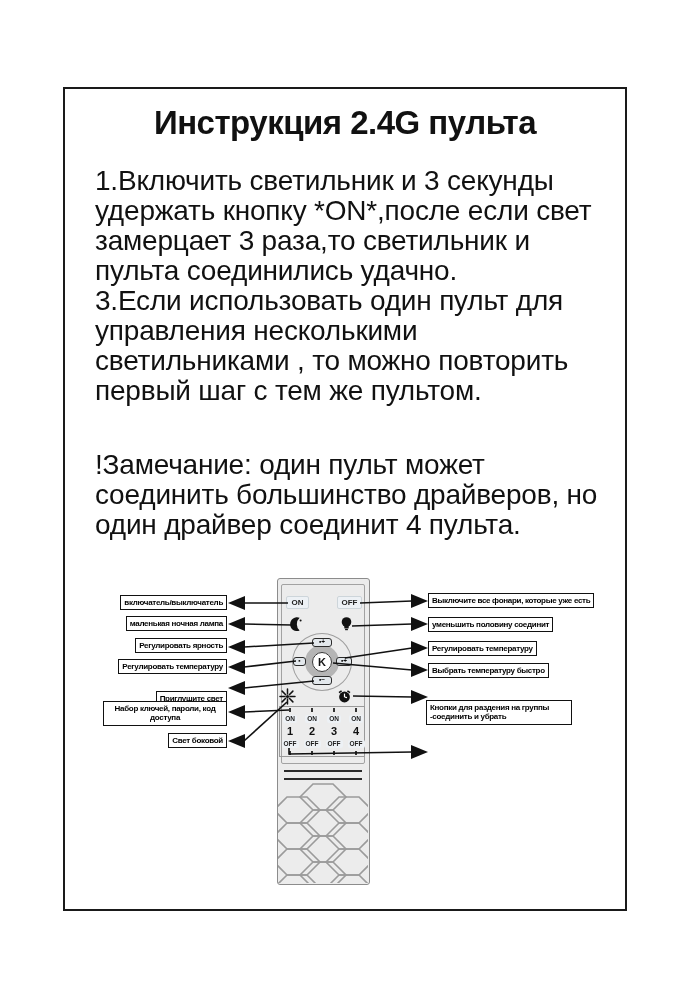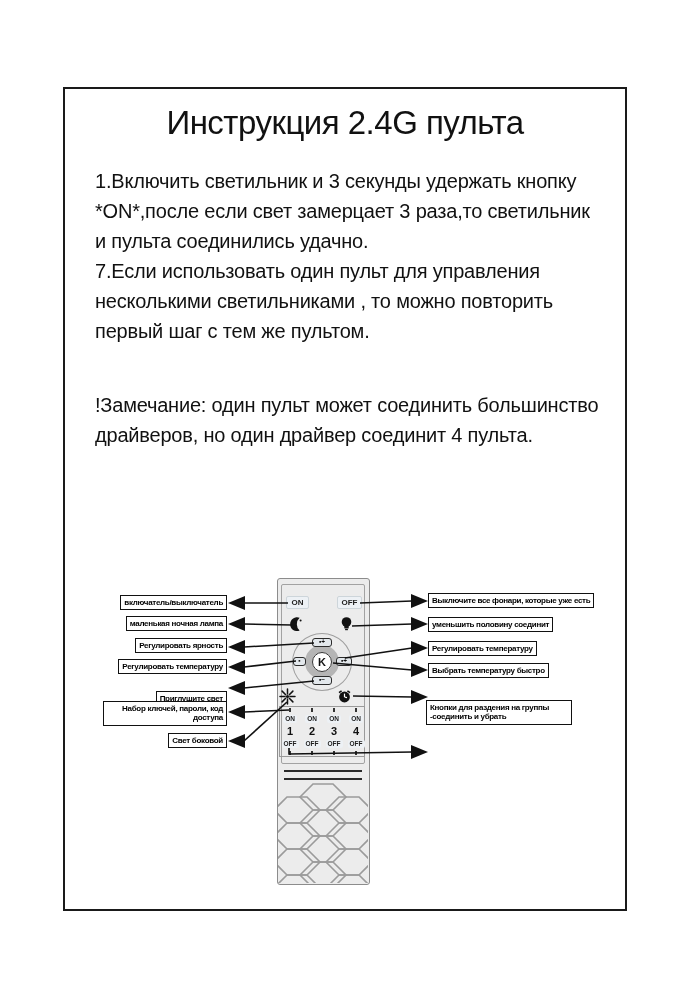--- a/index.html
+++ b/index.html
@@ -1,23 +1,23 @@
 <!DOCTYPE html>
 <html><head>
 <meta charset="utf-8">
 <style>
   html,body{margin:0;padding:0;background:#ffffff;}
   body{width:690px;height:1000px;position:relative;font-family:"Liberation Sans",sans-serif;color:#111;}
   .stage{position:absolute;left:0;top:0;width:690px;height:1000px;}
 
   .page-border{position:absolute;left:63px;top:87px;width:560px;height:820px;border:2px solid #1a1a1a;background:#fff;}
 
-  .title{position:absolute;left:63px;top:104px;width:564px;text-align:center;font-size:33px;font-weight:normal;letter-spacing:-0.5px;}
-
-  .bodytext{position:absolute;left:95px;top:166px;width:508px;font-size:20px;line-height:30px;letter-spacing:-0.2px;}
+  .title{position:absolute;left:63px;top:104px;width:564px;text-align:center;font-size:33px;font-weight:bold;letter-spacing:-0.5px;}
+
+  .bodytext{position:absolute;left:95px;top:166px;width:508px;font-size:28px;line-height:30px;letter-spacing:-0.2px;}
   .bodytext p{margin:0;}
   .bodytext p.note{margin-top:44px;}
 
   
   .remote{position:absolute;left:277px;top:578px;width:93px;height:307px;background:#ececec;border:1.5px solid #8c8c8c;border-radius:3px;box-sizing:border-box;z-index:1;}
   .panel{position:absolute;left:281px;top:584px;width:84px;height:180px;border:1px solid #a2a2a2;border-radius:2px;box-sizing:border-box;z-index:1;}
 
   .btn{position:absolute;z-index:2;background:#edf1f5;border:1px solid #cdd5da;border-radius:2px;font-size:8px;font-weight:bold;color:#222;display:flex;align-items:center;justify-content:center;box-sizing:border-box;}
   .on-btn{left:286px;top:596px;width:23px;height:13px;}
   .off-btn{left:337px;top:596px;width:25px;height:13px;}
@@ -47,41 +47,41 @@
   .sline{position:absolute;left:284px;width:78px;height:2px;background:#2a2a2a;z-index:2;}
   .s1{top:770px;} .s2{top:778px;}
   .honeycomb{position:absolute;left:278px;top:783px;z-index:1;}
 
   
   .connectors{position:absolute;left:0;top:0;width:690px;height:1000px;z-index:4;pointer-events:none;}
 
   
   .callout{position:absolute;z-index:5;background:#fff;border:1px solid #111;padding:2px 3px;font-size:8px;font-weight:bold;line-height:1.18;letter-spacing:-0.3px;color:#000;box-sizing:border-box;}
   .nowrap{white-space:nowrap;}
-  .cl{text-align:right;}
+  .cl{text-align:center;}
   .cl-1{top:595px;right:463px;} .cl-2{top:616px;right:463px;}
   .cl-3{top:638px;right:463px;} .cl-4{top:659px;right:463px;}
   .cl-5{top:648px;right:463px;margin-top:43px;} .cl-6{top:701px;right:463px;width:124px;}
   .cl-7{top:733px;right:463px;}
   .cr-1{top:593px;left:428px;} .cr-2{top:617px;left:428px;}
   .cr-3{top:641px;left:428px;} .cr-4{top:663px;left:428px;}
   .cr-5{top:684px;left:426px;width:158px;} .cr-6{top:700px;left:426px;width:146px;}
 </style>
 </head>
 <body>
 
 <div class="stage">
 
   <div class="page-border"></div>
 
   <div class="title">Инструкция 2.4G пульта</div>
 
   <div class="bodytext">
     <p>1.Включить светильник и 3 секунды удержать кнопку *ON*,после если свет замерцает 3 раза,то светильник и пульта соединились удачно.</p>
-    <p>7.Если использовать один пульт для управления несколькими светильниками , то можно повторить первый шаг с тем же пультом.</p>
+    <p>3.Если использовать один пульт для управления несколькими светильниками , то можно повторить первый шаг с тем же пультом.</p>
     <p class="note">!Замечание: один пульт может соединить большинство драйверов, но один драйвер соединит 4 пульта.</p>
   </div>
 
   <div class="remote"></div>
   <div class="panel"></div>
 
   <div class="btn on-btn">ON</div>
   <div class="btn off-btn">OFF</div>
 
   <div class="ricon moon">

